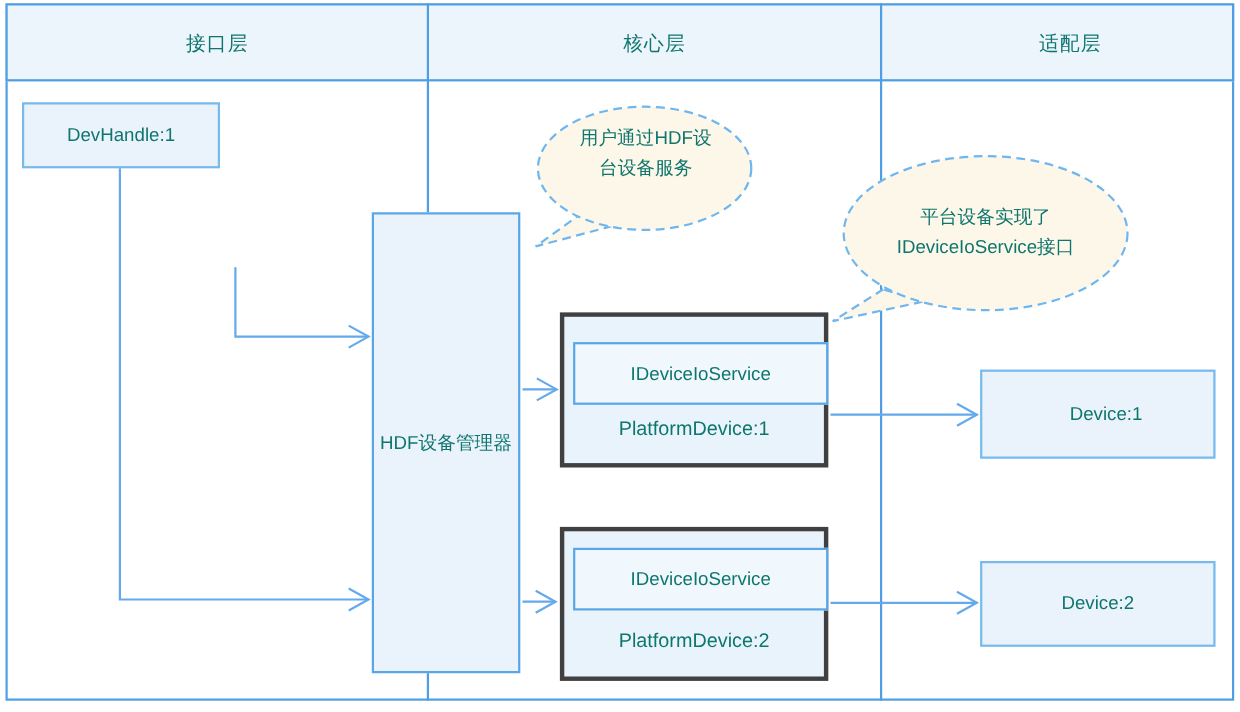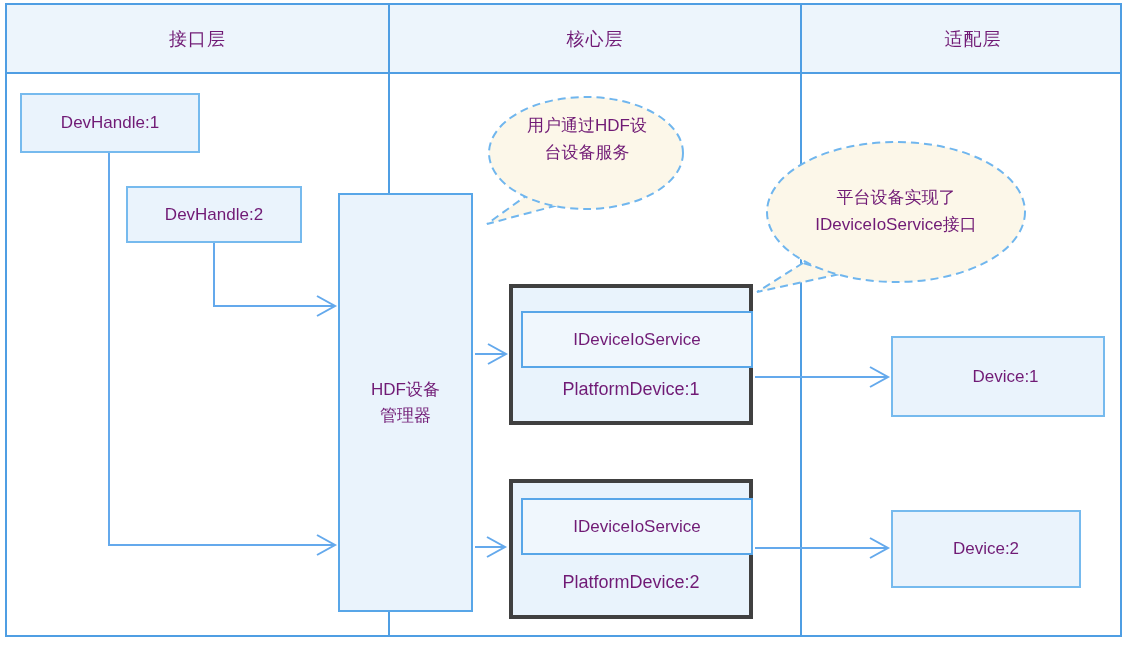--- a/index.html
+++ b/index.html
@@ -1,31 +1,31 @@
 <!DOCTYPE html>
 <html><head>
 <meta charset="utf-8">
 <style>
   html,body{margin:0;padding:0;background:#ffffff;}
   #stage{
     position:relative;width:1127px;height:647px;background:#ffffff;overflow:hidden;
-    font-family:"Liberation Sans","DejaVu Sans",sans-serif;color:#701a75;
+    font-family:"Liberation Sans","DejaVu Sans",sans-serif;color:#0f766e;
   }
   .abs{position:absolute;box-sizing:border-box;}
   
   #frame{left:5px;top:3px;width:1117px;height:634px;border:2px solid #4f9ee3;background:transparent;}
   #headerband{left:5px;top:3px;width:1117px;height:71px;background:#edf5fc;border:2px solid #4f9ee3;}
   .divider{top:3px;width:2px;height:634px;background:#4f9ee3;}
   .hcell{top:3px;height:71px;display:flex;align-items:center;justify-content:center;
          font-size:18px;letter-spacing:1px;}
   
   .node{display:flex;align-items:center;justify-content:center;font-size:17px;
         background:#eaf3fc;border:2px solid #76baee;}
   .node.dark{border-color:#58a6e8;}
-  #hdfbox{flex-direction:column;line-height:26px;text-align:right;}
+  #hdfbox{flex-direction:row;line-height:26px;text-align:right;}
   .pdbox{background:#e9f3fc;border:4px solid #404040;}
   .pd-inner{position:absolute;left:8px;height:53px;background:#f0f7fd;border:2px solid #58a6e8;
             display:flex;align-items:center;justify-content:center;font-size:17px;}
   .pd-label{position:absolute;left:0;right:0;top:86px;height:30px;display:flex;
             align-items:center;justify-content:center;font-size:18px;}
   
   #wires{left:0;top:0;width:1127px;height:647px;pointer-events:none;}
   
   .bubble-text{display:flex;flex-direction:column;align-items:center;justify-content:center;
                font-size:17px;line-height:27px;text-align:center;}
@@ -38,39 +38,38 @@
   <div class="abs" id="frame"></div>
   <div class="abs" id="headerband"></div>
   <div class="abs divider" style="left:388px;"></div>
   <div class="abs divider" style="left:800px;"></div>
 
   <div class="abs hcell" style="left:7px;width:381px;">接口层</div>
   <div class="abs hcell" style="left:390px;width:410px;">核心层</div>
   <div class="abs hcell" style="left:802px;width:318px;padding-left:24px;">适配层</div>
 
   <div class="abs node" style="left:20px;top:93px;width:180px;height:60px;">DevHandle:1</div>
-  <div class="abs node" style="left:126px;top:186px;width:176px;height:57px;">DevHandle:2</div>
 
   <div class="abs node dark" id="hdfbox" style="left:338px;top:193px;width:135px;height:419px;">
     <div>HDF设备</div>
     <div>管理器</div>
   </div>
 
   <div class="abs pdbox" style="left:509px;top:284px;width:244px;height:141px;">
     <div class="pd-inner" style="top:23px;width:228px;">IDeviceIoService</div>
     <div class="pd-label">PlatformDevice:1</div>
   </div>
 
   <div class="abs pdbox" style="left:509px;top:479px;width:244px;height:140px;">
     <div class="pd-inner" style="top:15px;width:228px;">IDeviceIoService</div>
     <div class="pd-label" style="top:84px;">PlatformDevice:2</div>
   </div>
 
   <div class="abs node" style="left:891px;top:336px;width:214px;height:81px;padding-left:15px;">Device:1</div>
-  <div class="abs node" style="left:891px;top:510px;width:190px;height:78px;">Device:2</div>
+  <div class="abs node" style="left:891px;top:510px;width:214px;height:78px;">Device:2</div>
 
   <svg class="abs" id="wires" viewBox="0 0 1127 647" xmlns="http://www.w3.org/2000/svg">
     <defs>
       <marker id="arrow" markerUnits="userSpaceOnUse" markerWidth="24" markerHeight="26" refX="20" refY="12" orient="auto">
         <path d="M2,2 L20,12 L2,22" fill="none" stroke="#64a9ec" stroke-width="2"></path>
       </marker>
     </defs>
 
     <g stroke="#64a9ec" stroke-width="2" fill="none">
       <path d="M109,153 L109,545 L335,545" marker-end="url(#arrow)"></path>

